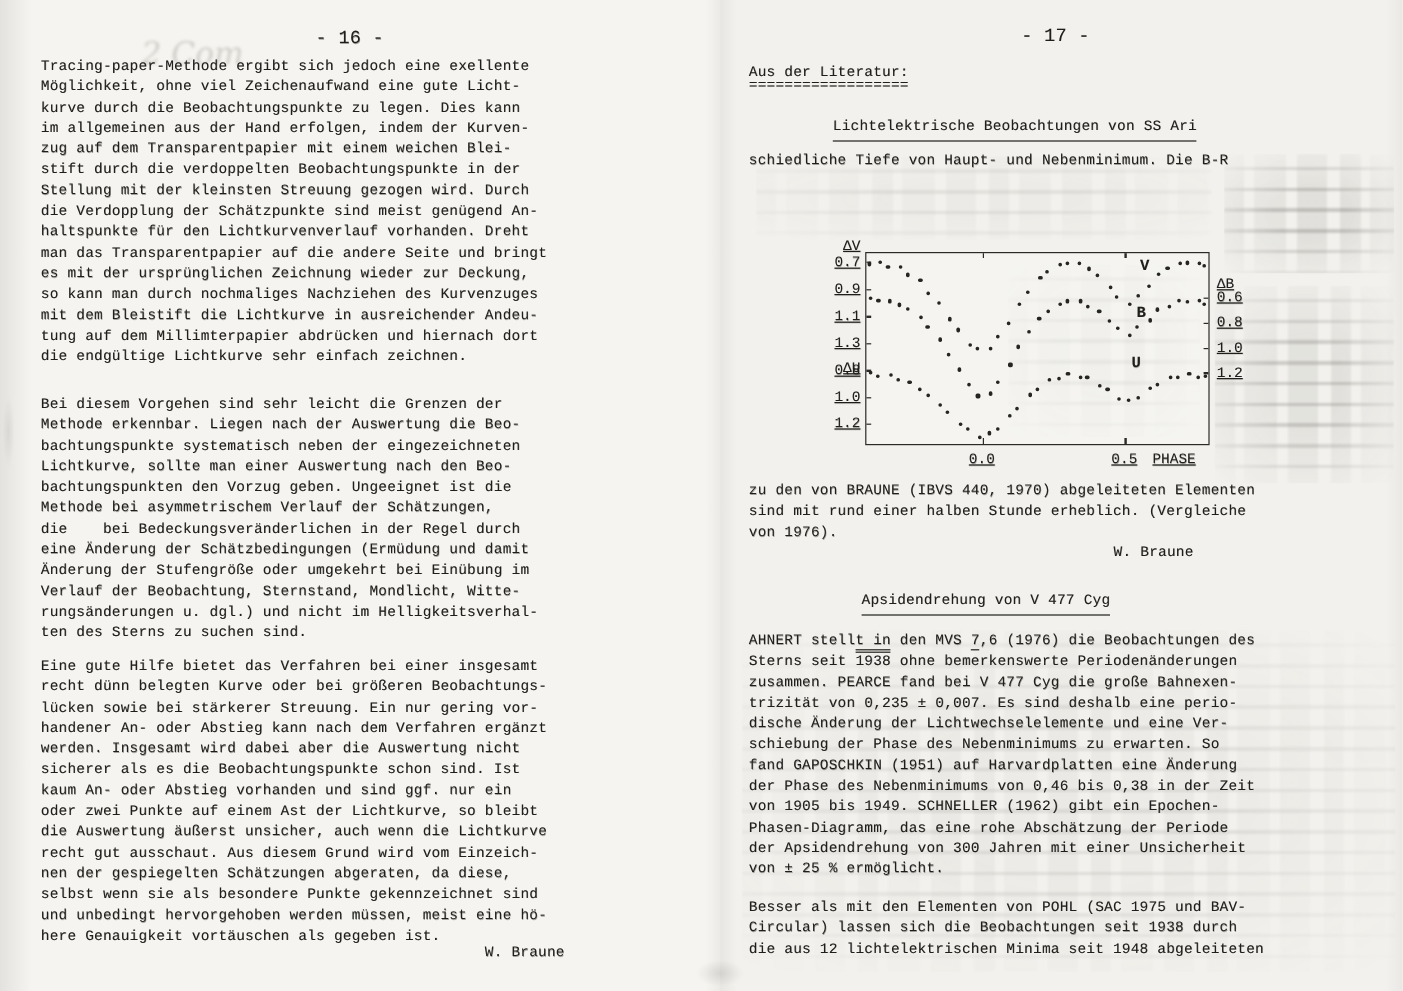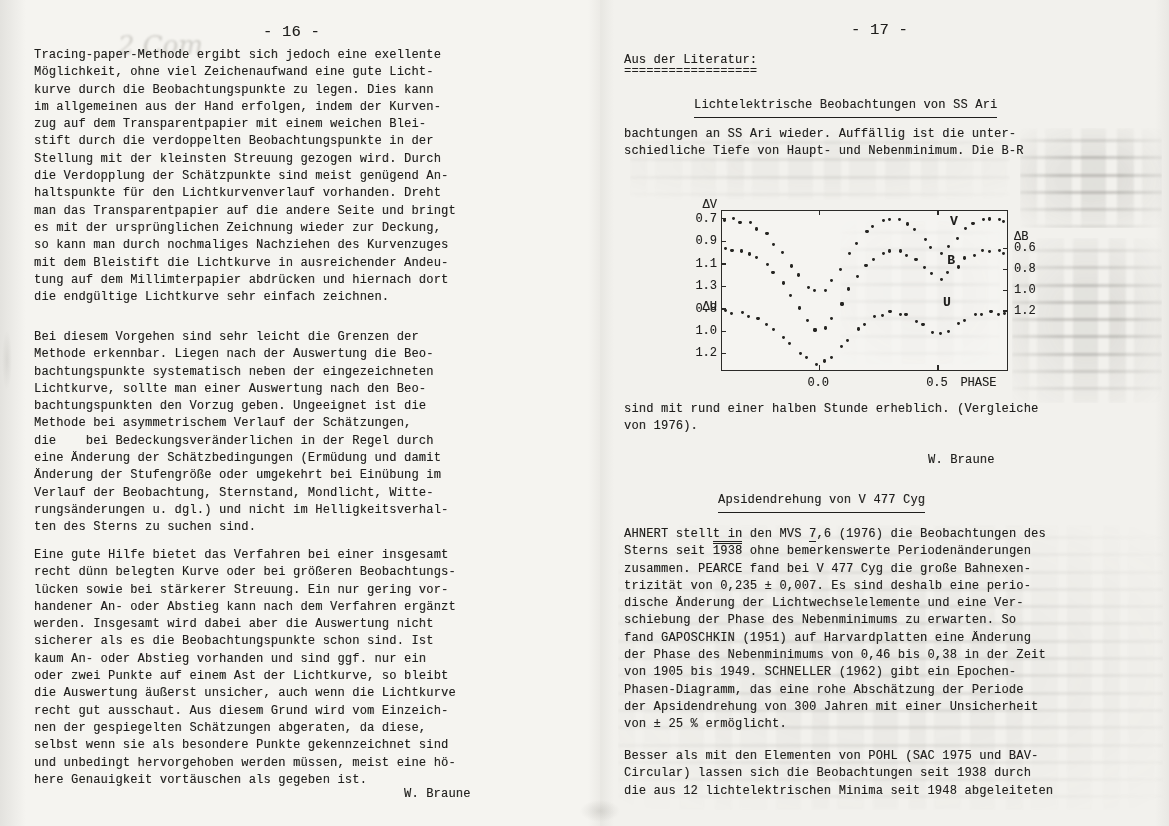--- a/index.html
+++ b/index.html
@@ -36,21 +36,21 @@
     background-blend-mode:multiply;
     -webkit-mask-image:radial-gradient(ellipse at 50% 50%,#000 30%,transparent 100%);
             mask-image:radial-gradient(ellipse at 50% 50%,#000 30%,transparent 100%);}
   .watermark{position:absolute;font-size:26px;color:rgba(140,138,130,.35);filter:blur(1.3px);
     font-family:"DejaVu Serif",serif;font-style:italic;}
 
   
   #figure{position:absolute;left:696px;top:196px;width:350px;height:198px;}
   #plotbox{position:absolute;left:25px;top:14px;width:285px;height:159px;border:1.6px solid #2b2a28;background:rgba(255,255,255,.25);}
   .dot{position:absolute;width:3.1px;height:3.2px;background:#262522;border-radius:45%;}
-  .axlbl{position:absolute;font-size:12px;line-height:12px;letter-spacing:0;text-shadow:.3px .3px 0 rgba(30,29,27,.35);white-space:pre;}
+  .axlbl{position:absolute;font-size:12px;line-height:12px;letter-spacing:0;text-shadow:.3px .3px 0 rgba(30,29,27,.35);white-space:pre;text-decoration:underline;}
   .axlbl.rt{text-align:right;width:26px;}
   .tick{position:absolute;background:#2b2a28;}
   .plotlbl{position:absolute;font-size:13px;line-height:13px;font-weight:bold;text-shadow:.3px .3px 0 rgba(30,29,27,.3);}
 </style>
 </head>
 <body>
 
 <div id="scan">
 
   <div class="shade-left-edge"></div>
@@ -78,21 +78,21 @@
   </div>
 
   <div>
     <div class="typeline pagehead" style="left:851px;top:22px">- 17 -</div>
 
     <div class="typeline" style="left:624px;top:52px">Aus der Literatur:</div>
     <div class="typeline" style="left:624px;top:63px">==================</div>
 
     <div class="typeline headline" style="left:694px;top:97px">Lichtelektrische Beobachtungen von SS Ari</div>
 
-    <div class="typeline para" style="left:624px;top:126px"><div class="line">bachtungen an SS Ari wieder. Auffällig ist die unter-</div><div class="line">schiedliche Tiefe von Haupt- und Nebenminimum. Die B-R</div></div>
+    <div class="typeline para" style="left:624px;top:126px"><div class="line">schiedliche Tiefe von Haupt- und Nebenminimum. Die B-R</div></div>
 
     <div id="figure">
       <div id="plotbox">
           <div class="dot" style="left: 0.875px; top: 7.391px; background: rgb(38, 37, 34);"></div>
           <div class="dot" style="left: 9.74309px; top: 6.11776px; background: rgb(38, 37, 34);"></div>
           <div class="dot" style="left: 16.4954px; top: 9.63829px; background: rgb(38, 37, 34);"></div>
           <div class="dot" style="left: 27.0734px; top: 9.50321px; background: rgb(38, 37, 34);"></div>
           <div class="dot" style="left: 32.8498px; top: 16.3802px; background: rgb(38, 37, 34);"></div>
           <div class="dot" style="left: 43.4824px; top: 20.7769px; background: rgb(38, 37, 34);"></div>
           <div class="dot" style="left: 50.1359px; top: 32.1197px; background: rgb(38, 37, 34);"></div>
@@ -225,21 +225,21 @@
         <div class="axlbl" style="left: 318px; top: 35.365px;">ΔB</div>
         <div class="axlbl" style="left: 318px; top: 46.365px;">0.6</div>
         <div class="axlbl" style="left: 318px; top: 67.2894px;">0.8</div>
         <div class="axlbl" style="left: 318px; top: 88.2138px;">1.0</div>
         <div class="axlbl" style="left: 318px; top: 109.138px;">1.2</div>
         <div class="axlbl" style="left: 111.375px; top: 181px;">0.0</div>
         <div class="axlbl" style="left: 230.125px; top: 181px;">0.5</div>
         <div class="axlbl" style="left: 264.4px; top: 181px;">PHASE</div>
       </div>
 
-    <div class="typeline para" style="left:624px;top:401px"><div class="line">sind mit rund einer halben Stunde erheblich. (Vergleiche</div><div class="line">von 1976).</div></div>
+    <div class="typeline para" style="left:624px;top:401px"><div class="line">zu den von BRAUNE (IBVS 440, 1970) abgeleiteten Elementen</div><div class="line">sind mit rund einer halben Stunde erheblich. (Vergleiche</div><div class="line">von 1976).</div></div>
     <div class="typeline" style="left:928px;top:452px">W. Braune</div>
 
     <div class="typeline headline" style="left:718px;top:492px">Apsidendrehung von V 477 Cyg</div>
 
     <div class="typeline para" style="left:624px;top:526px"><div class="line"><span>AHNERT stell</span><span class="u-seg">t in</span><span> den MVS </span><span class="u-seg">7</span><span>,6 (1976) die Beobachtungen des</span></div><div class="line"><span>Sterns seit </span><span class="o-seg">1938</span><span> ohne bemerkenswerte Periodenänderungen</span></div><div class="line">zusammen. PEARCE fand bei V 477 Cyg die große Bahnexen-</div><div class="line">trizität von 0,235 ± 0,007. Es sind deshalb eine perio-</div><div class="line">dische Änderung der Lichtwechselelemente und eine Ver-</div><div class="line">schiebung der Phase des Nebenminimums zu erwarten. So</div><div class="line">fand GAPOSCHKIN (1951) auf Harvardplatten eine Änderung</div><div class="line">der Phase des Nebenminimums von 0,46 bis 0,38 in der Zeit</div><div class="line">von 1905 bis 1949. SCHNELLER (1962) gibt ein Epochen-</div><div class="line">Phasen-Diagramm, das eine rohe Abschätzung der Periode</div><div class="line">der Apsidendrehung von 300 Jahren mit einer Unsicherheit</div><div class="line">von ± 25 % ermöglicht.</div></div>
     <div class="typeline para" style="left:624px;top:748px"><div class="line">Besser als mit den Elementen von POHL (SAC 1975 und BAV-</div><div class="line">Circular) lassen sich die Beobachtungen seit 1938 durch</div><div class="line">die aus 12 lichtelektrischen Minima seit 1948 abgeleiteten</div></div>
   </div>
 
 </div>
 

